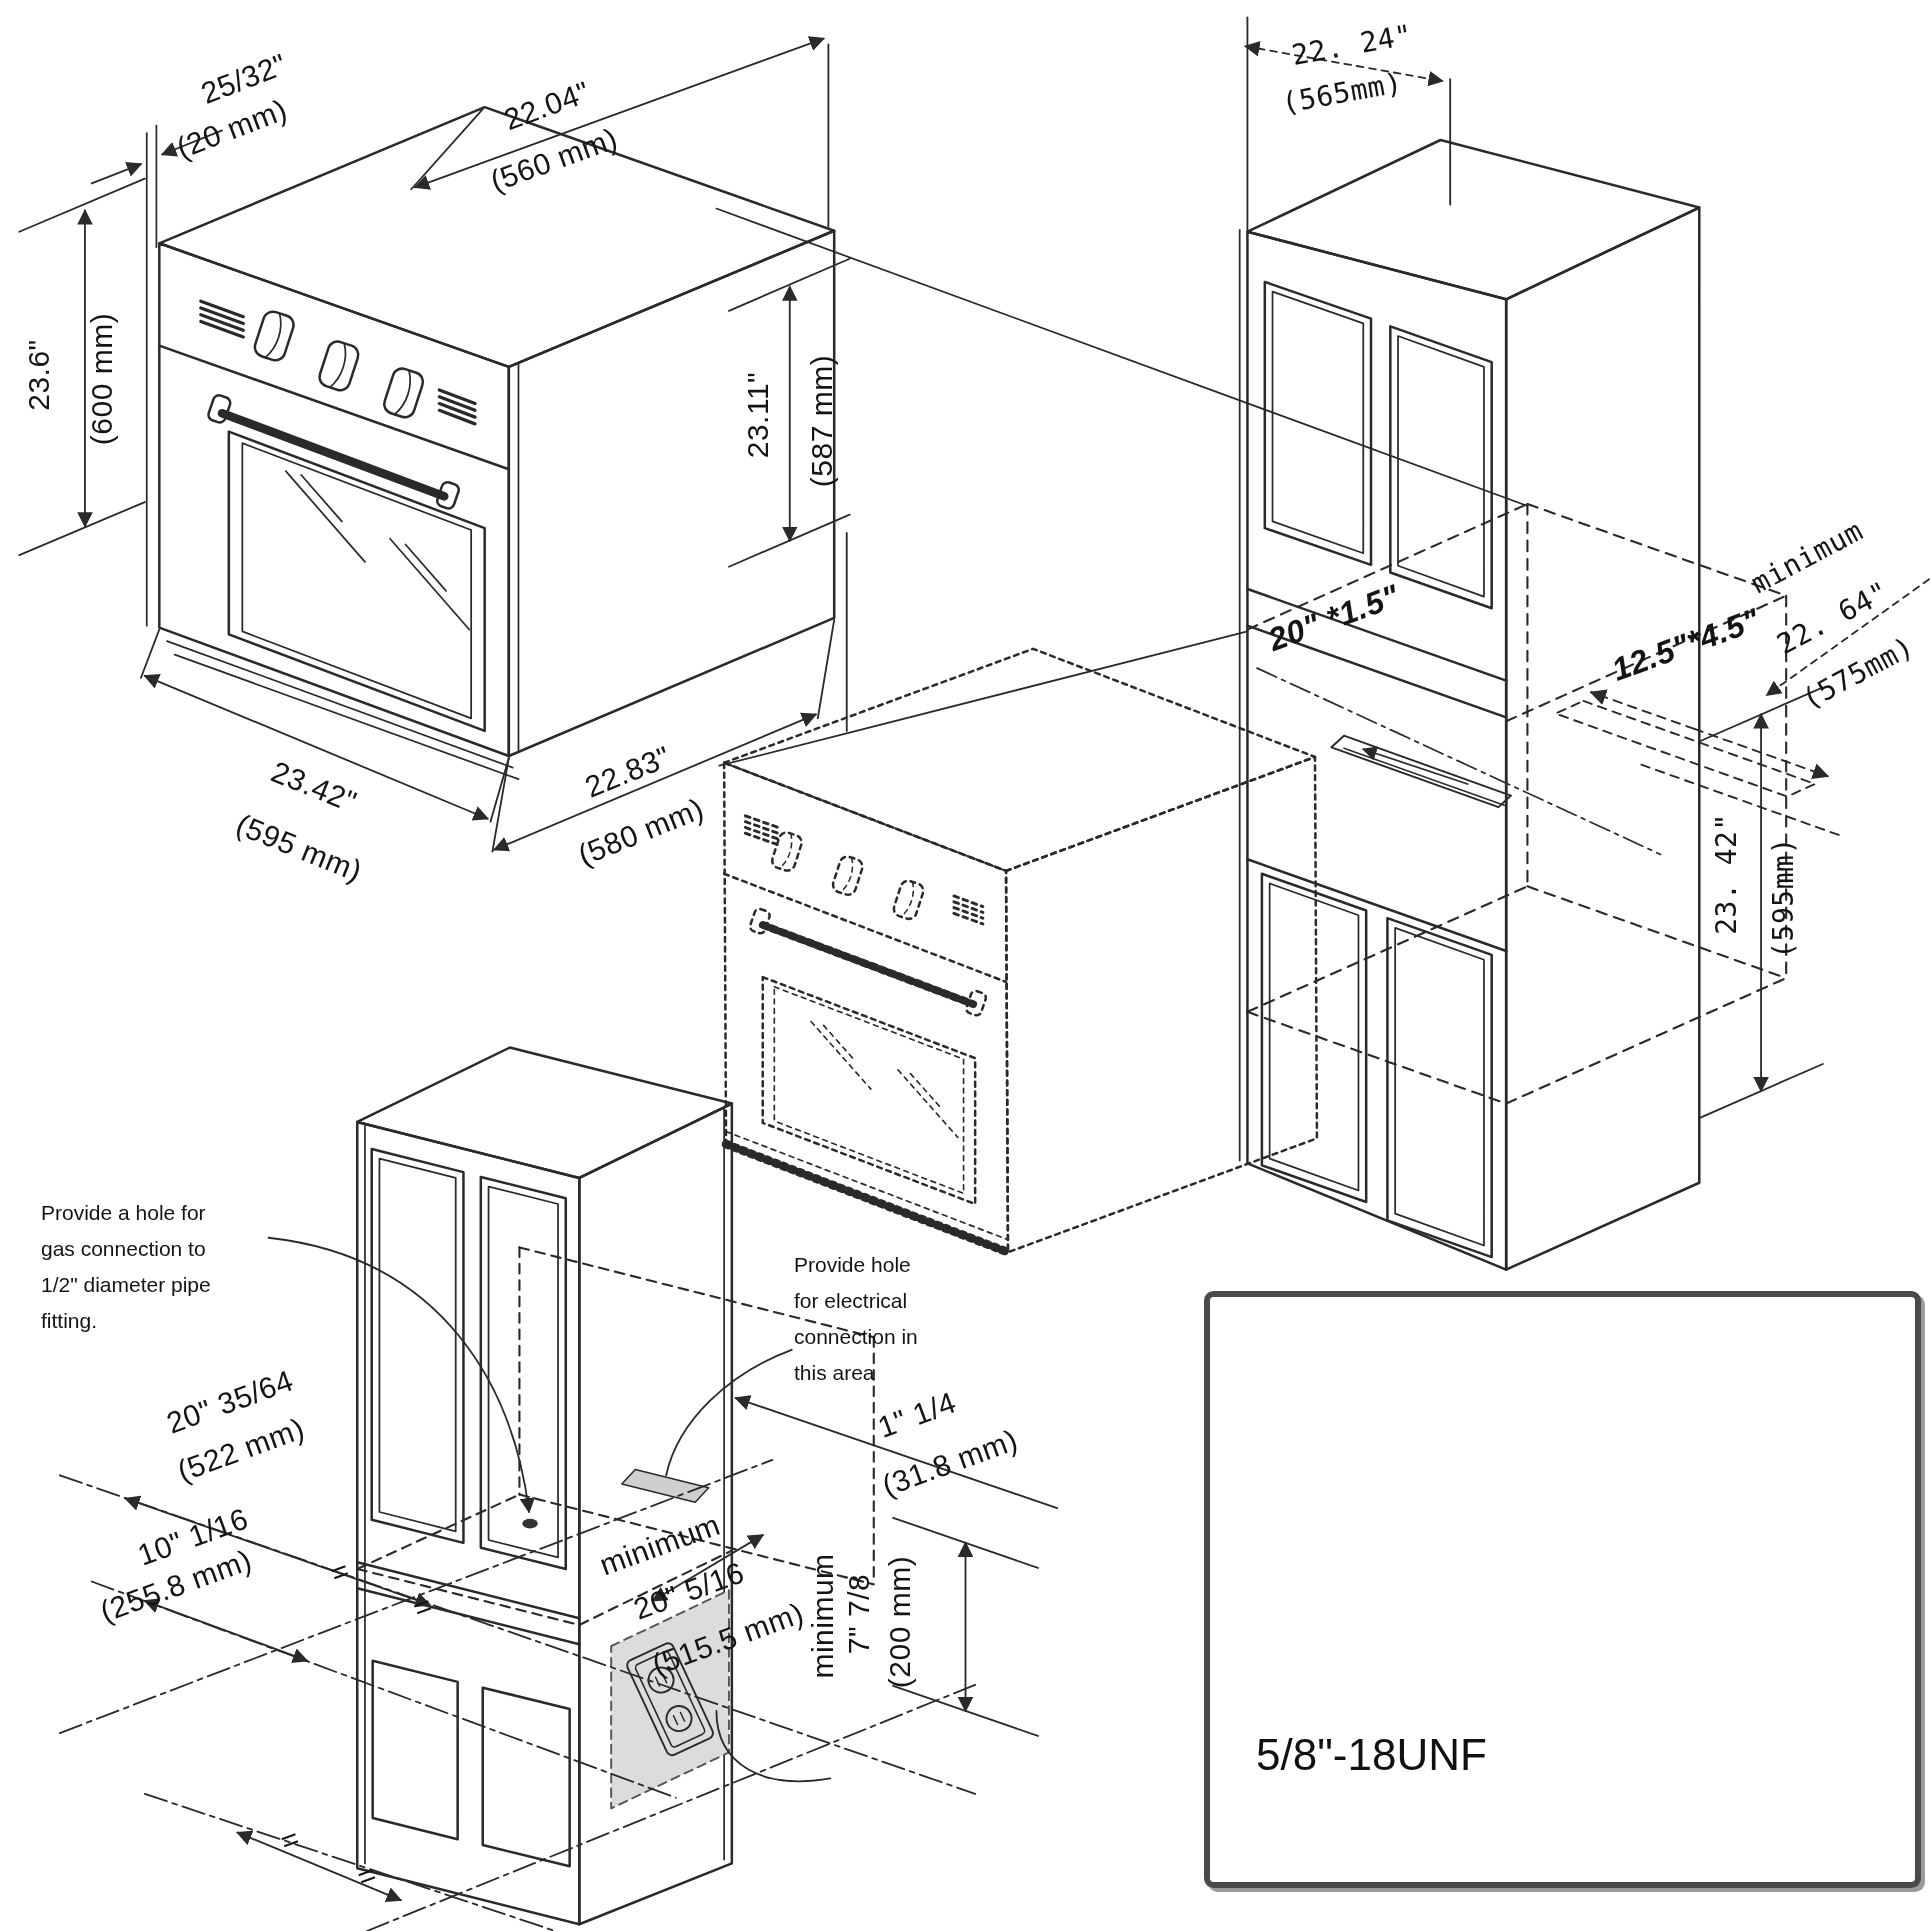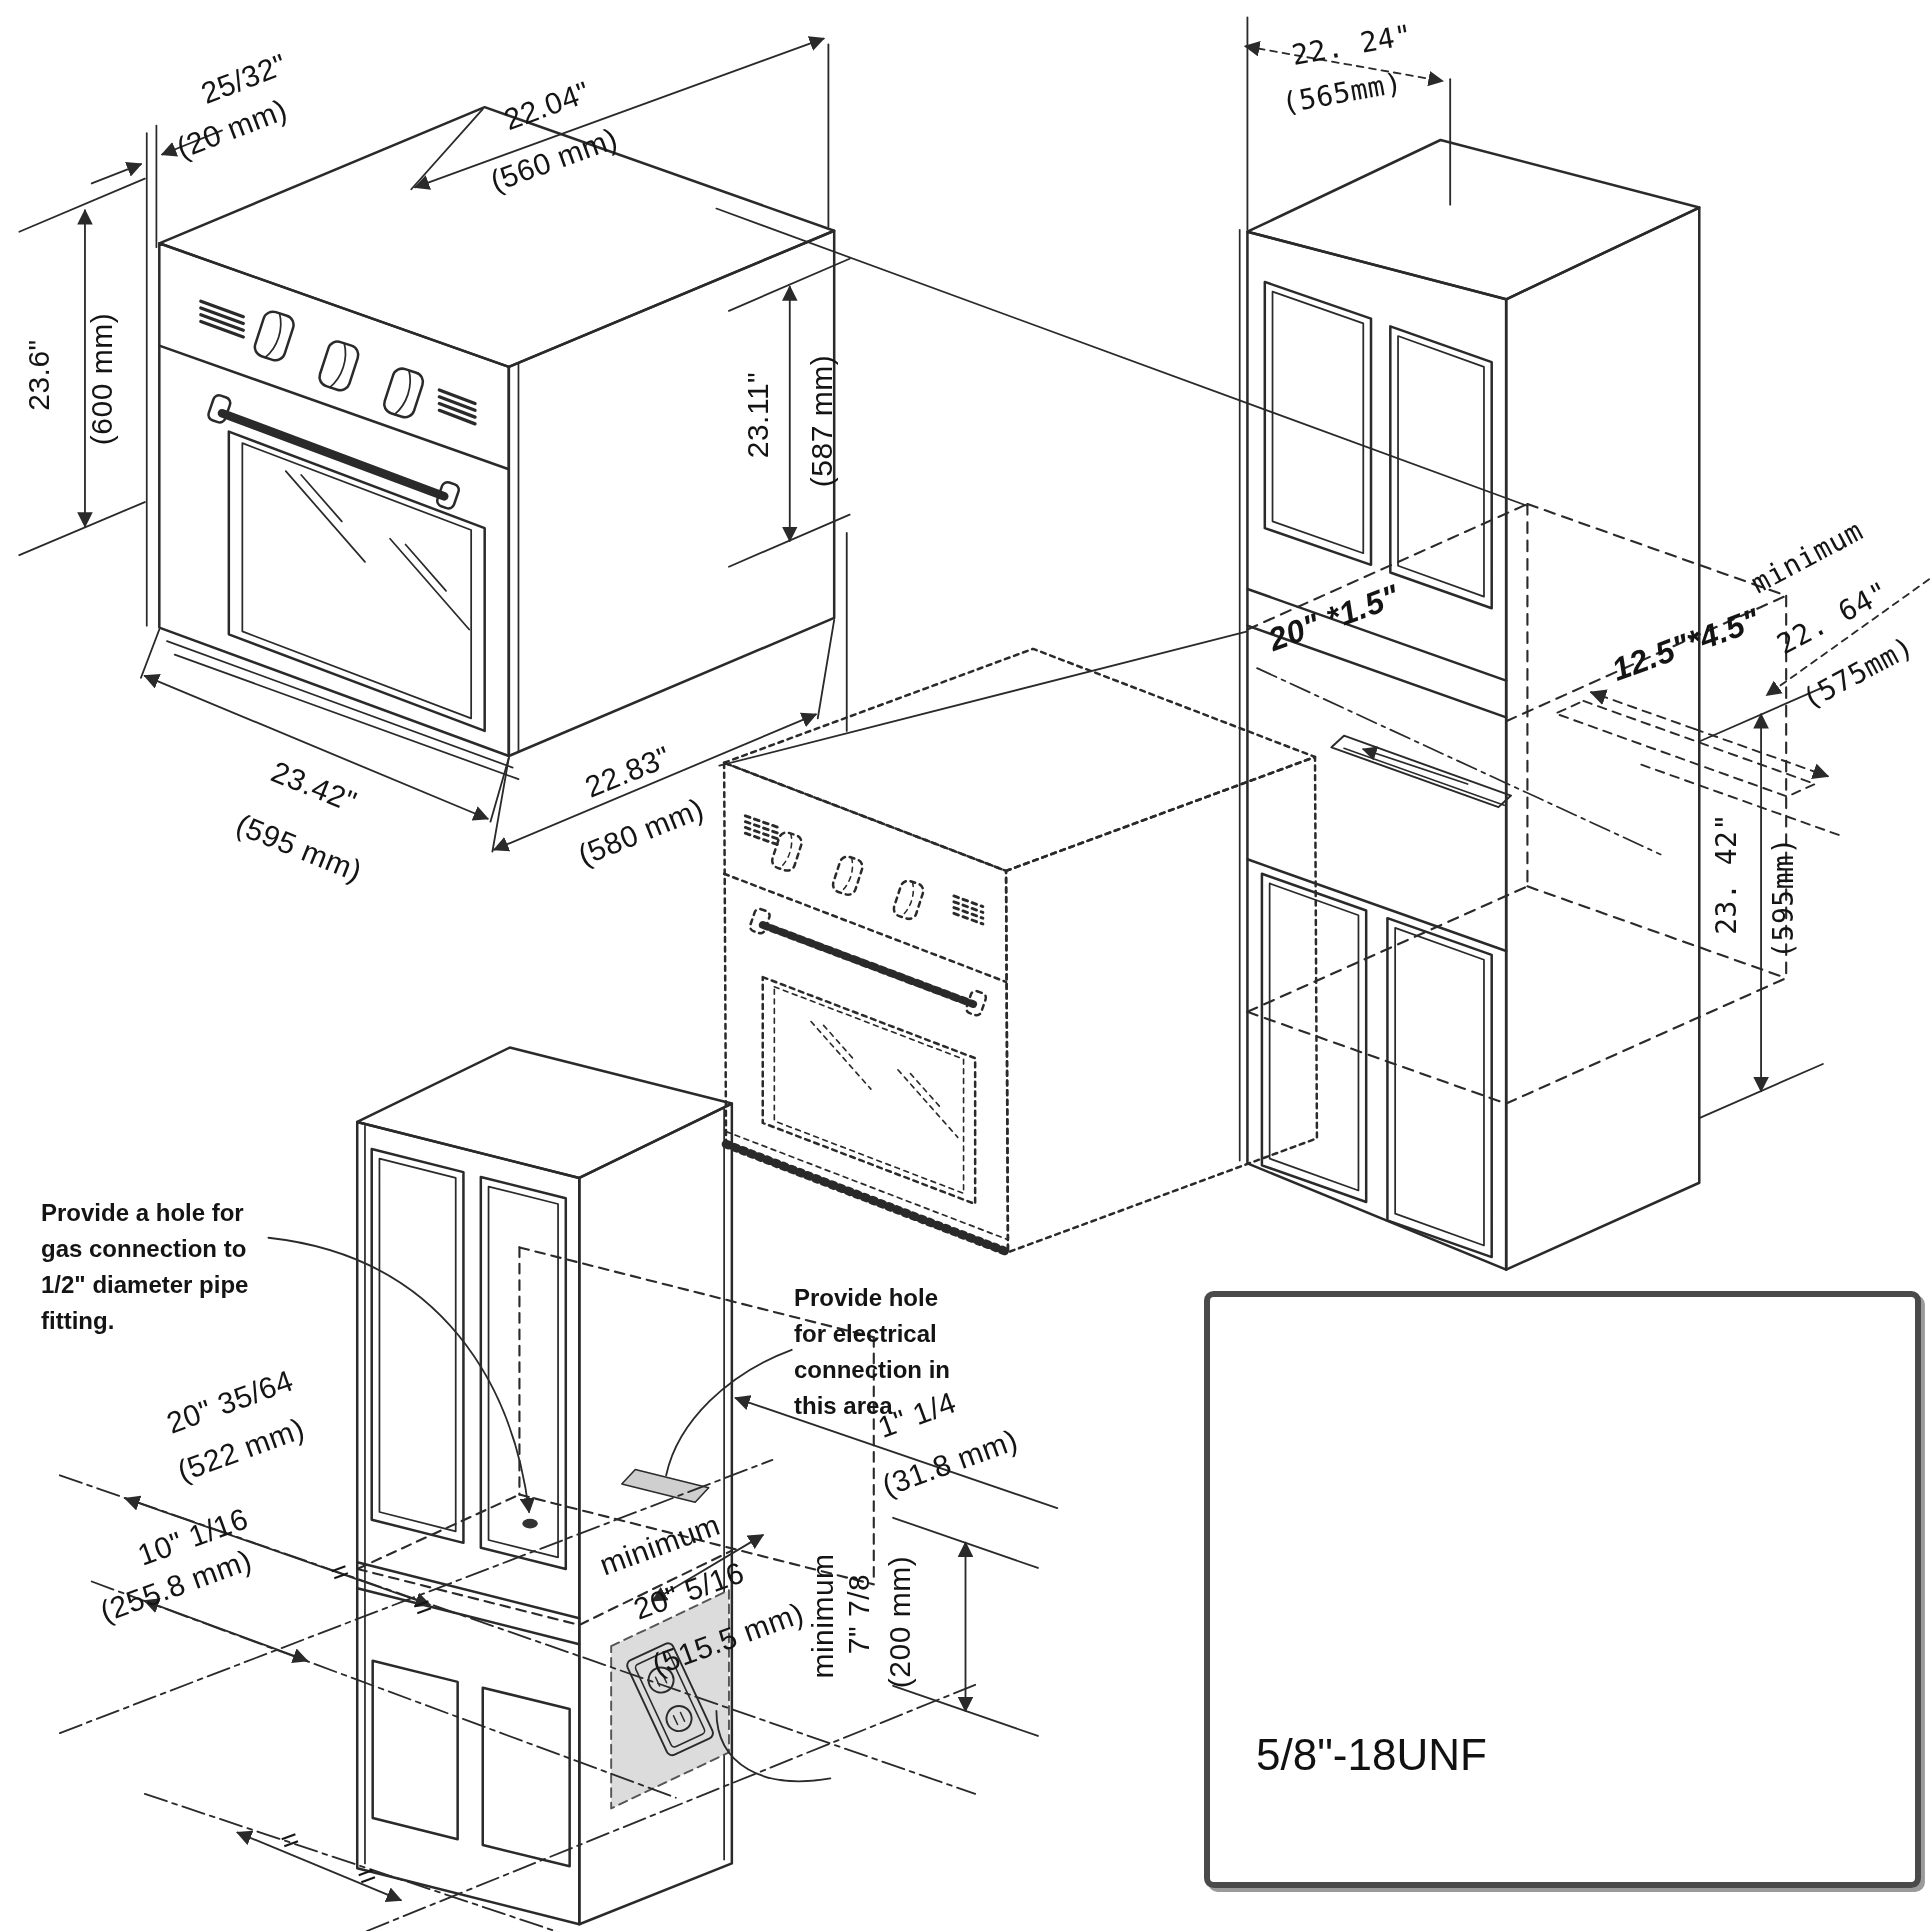--- a/index.html
+++ b/index.html
@@ -3,21 +3,21 @@
 <meta charset="utf-8">
 <style>
   html,body{margin:0;padding:0;background:#ffffff;}
   .stage{position:relative;width:1931px;height:1931px;background:#ffffff;overflow:hidden;
          font-family:"Liberation Sans",sans-serif;color:#1c1c1c;}
   svg{position:absolute;left:0;top:0;}
   .lbl{position:absolute;transform:translate(-50%,-50%) rotate(var(--r,0deg));
        font-size:30px;letter-spacing:0.5px;white-space:pre;color:#141414;}
   .mono{font-family:"DejaVu Sans Mono","Liberation Mono",monospace;font-size:28px;}
   .boldit{font-style:italic;font-weight:bold;font-size:32px;}
-  .txt{position:absolute;font-size:24px;line-height:36px;white-space:pre-line;color:#141414;font-weight:bold;}
+  .txt{position:absolute;font-size:21px;line-height:36px;white-space:pre-line;color:#141414;}
   .notebox{position:absolute;left:1204px;top:1291px;width:705px;height:585px;
            border:6.8px solid #4a4a4a;border-radius:9.7px;background:#fff;
            box-shadow:3.9px 3.9px 0 #9a9a9a;}
   .notetext{position:absolute;left:21px;top:17.4px;font-weight:bold;font-size:36px;
             line-height:47px;white-space:pre-line;color:#111;}
   .connlabel{position:absolute;left:46px;top:433px;font-size:44px;color:#111;}
 </style>
 </head>
 <body>
 
@@ -335,21 +335,21 @@
   <div class="lbl mono" style="left:1807px;top:557px;--r:-28deg">minimum</div>
   <div class="lbl mono" style="left:1833px;top:618px;--r:-28deg">22. 64"</div>
   <div class="lbl mono" style="left:1858px;top:673px;--r:-28deg">(575mm)</div>
   <div class="lbl mono" style="left:1726px;top:874px;--r:-90deg">23. 42"</div>
   <div class="lbl mono" style="left:1783px;top:898px;--r:-90deg">(595mm)</div>
 
   <div class="txt" style="left:41px;top:1195px;width:319px">Provide a hole for
 gas connection to
 1/2" diameter pipe
 fitting.</div>
-  <div class="txt" style="left:794px;top:1280px;width:270px">Provide hole
+  <div class="txt" style="left:794px;top:1247px;width:270px">Provide hole
 for electrical
 connection in
 this area</div>
   <div class="lbl" style="left:230px;top:1402px;--r:-20deg">20" 35/64</div>
   <div class="lbl" style="left:241px;top:1450px;--r:-20deg">(522 mm)</div>
   <div class="lbl" style="left:193px;top:1537px;--r:-20deg">10" 1/16</div>
   <div class="lbl" style="left:176px;top:1586px;--r:-20deg">(255.8 mm)</div>
   <div class="lbl" style="left:917px;top:1415px;--r:-20deg">1" 1/4</div>
   <div class="lbl" style="left:950px;top:1463px;--r:-20deg">(31.8 mm)</div>
   <div class="lbl" style="left:660px;top:1545px;--r:-20deg">minimum</div>

